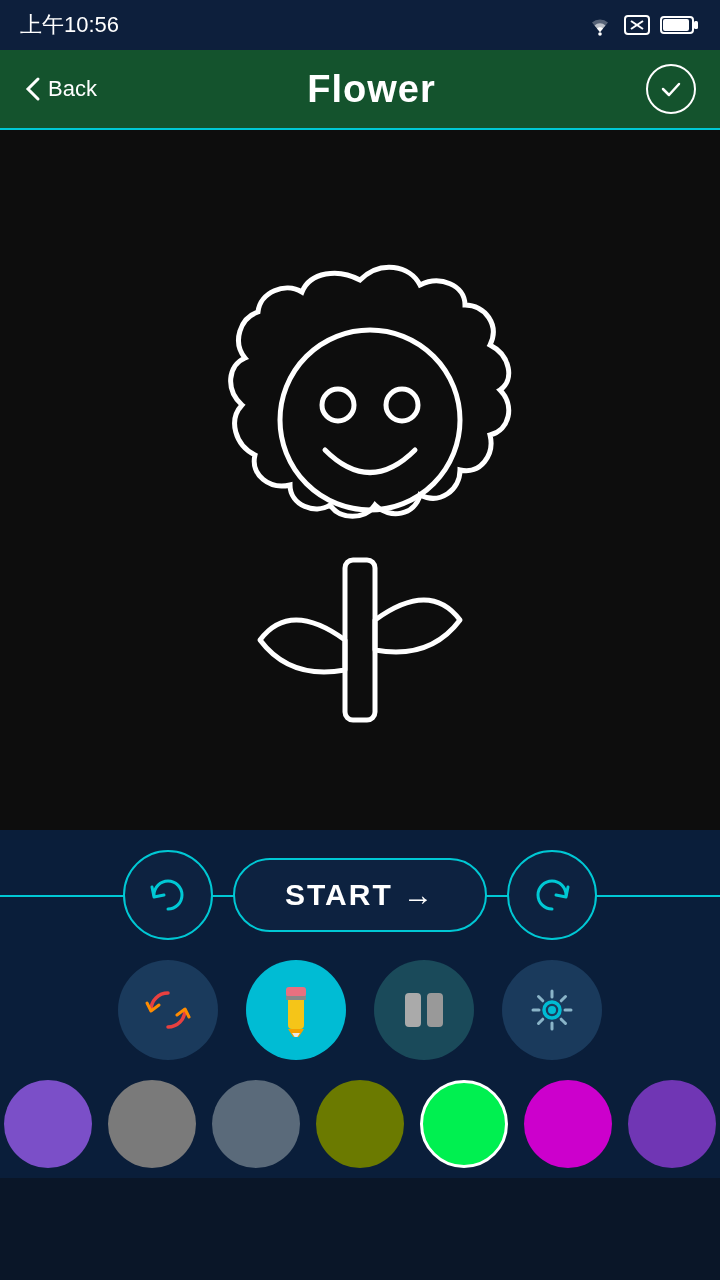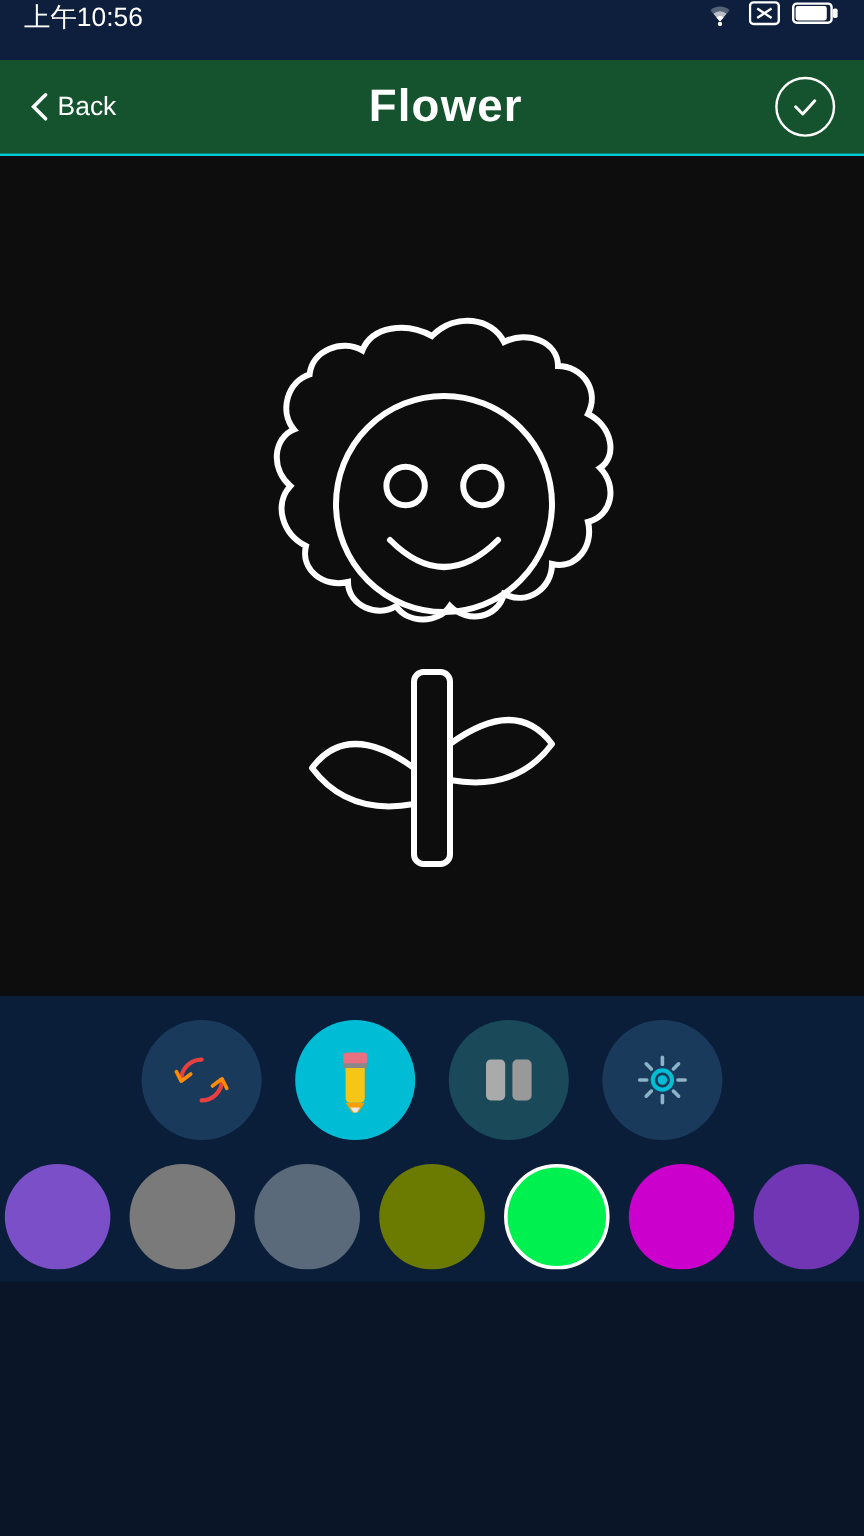--- a/index.html
+++ b/index.html
@@ -10,21 +10,21 @@
       font-family: -apple-system, 'Helvetica Neue', sans-serif;
       overflow: hidden;
       color: white;
     }
 
     
     #status-bar {
       background: #0d1f3c;
       height: 50px;
       display: flex;
-      align-items: flex-start;
+      align-items: center;
       justify-content: space-between;
       padding: 0 20px;
     }
     #status-time {
       font-size: 22px;
       font-weight: 500;
       color: white;
     }
     #status-icons {
       display: flex;
@@ -271,20 +271,40 @@
     <circle cx="168" cy="185" r="16" fill="none" stroke="white" stroke-width="5"></circle>
 
     <circle cx="232" cy="185" r="16" fill="none" stroke="white" stroke-width="5"></circle>
 
     <path d="M155 230 Q200 275 245 230" fill="none" stroke="white" stroke-width="5" stroke-linecap="round"></path>
   </svg>
 </div>
 
 <div id="bottom-controls">
 
+  <div id="action-row">
+    <div id="action-line"></div>
+    <div class="undo-redo-btn" id="undo-button">
+      <svg width="44" height="44" viewBox="0 0 44 44">
+        <path d="M8 22 A14 14 0 1 1 22 36" fill="none" stroke="#00c8d4" stroke-width="3" stroke-linecap="round"></path>
+        <polyline points="6,14 8,24 18,22" fill="none" stroke="#00c8d4" stroke-width="3" stroke-linecap="round" stroke-linejoin="round"></polyline>
+      </svg>
+    </div>
+
+    <button id="start-button">
+      <span>START →</span>
+    </button>
+
+    <div class="undo-redo-btn" id="redo-button">
+      <svg width="44" height="44" viewBox="0 0 44 44">
+        <path d="M36 22 A14 14 0 1 0 22 36" fill="none" stroke="#00c8d4" stroke-width="3" stroke-linecap="round"></path>
+        <polyline points="38,14 36,24 26,22" fill="none" stroke="#00c8d4" stroke-width="3" stroke-linecap="round" stroke-linejoin="round"></polyline>
+      </svg>
+    </div>
+  </div>
 
   <div id="tool-row">
 
     <div class="tool-btn" style="background:#1a3a5c;">
       <svg width="54" height="54" viewBox="0 0 54 54">
         <path d="M10 27 A17 17 0 0 1 27 10" fill="none" stroke="#e84040" stroke-width="3.5" stroke-linecap="round"></path>
         <path d="M44 27 A17 17 0 0 1 27 44" fill="none" stroke="#e84040" stroke-width="3.5" stroke-linecap="round"></path>
         <polyline points="6,20 10,28 18,22" fill="none" stroke="#ff8c00" stroke-width="3" stroke-linecap="round" stroke-linejoin="round"></polyline>
         <polyline points="48,34 44,26 36,32" fill="none" stroke="#ff8c00" stroke-width="3" stroke-linecap="round" stroke-linejoin="round"></polyline>
       </svg>

